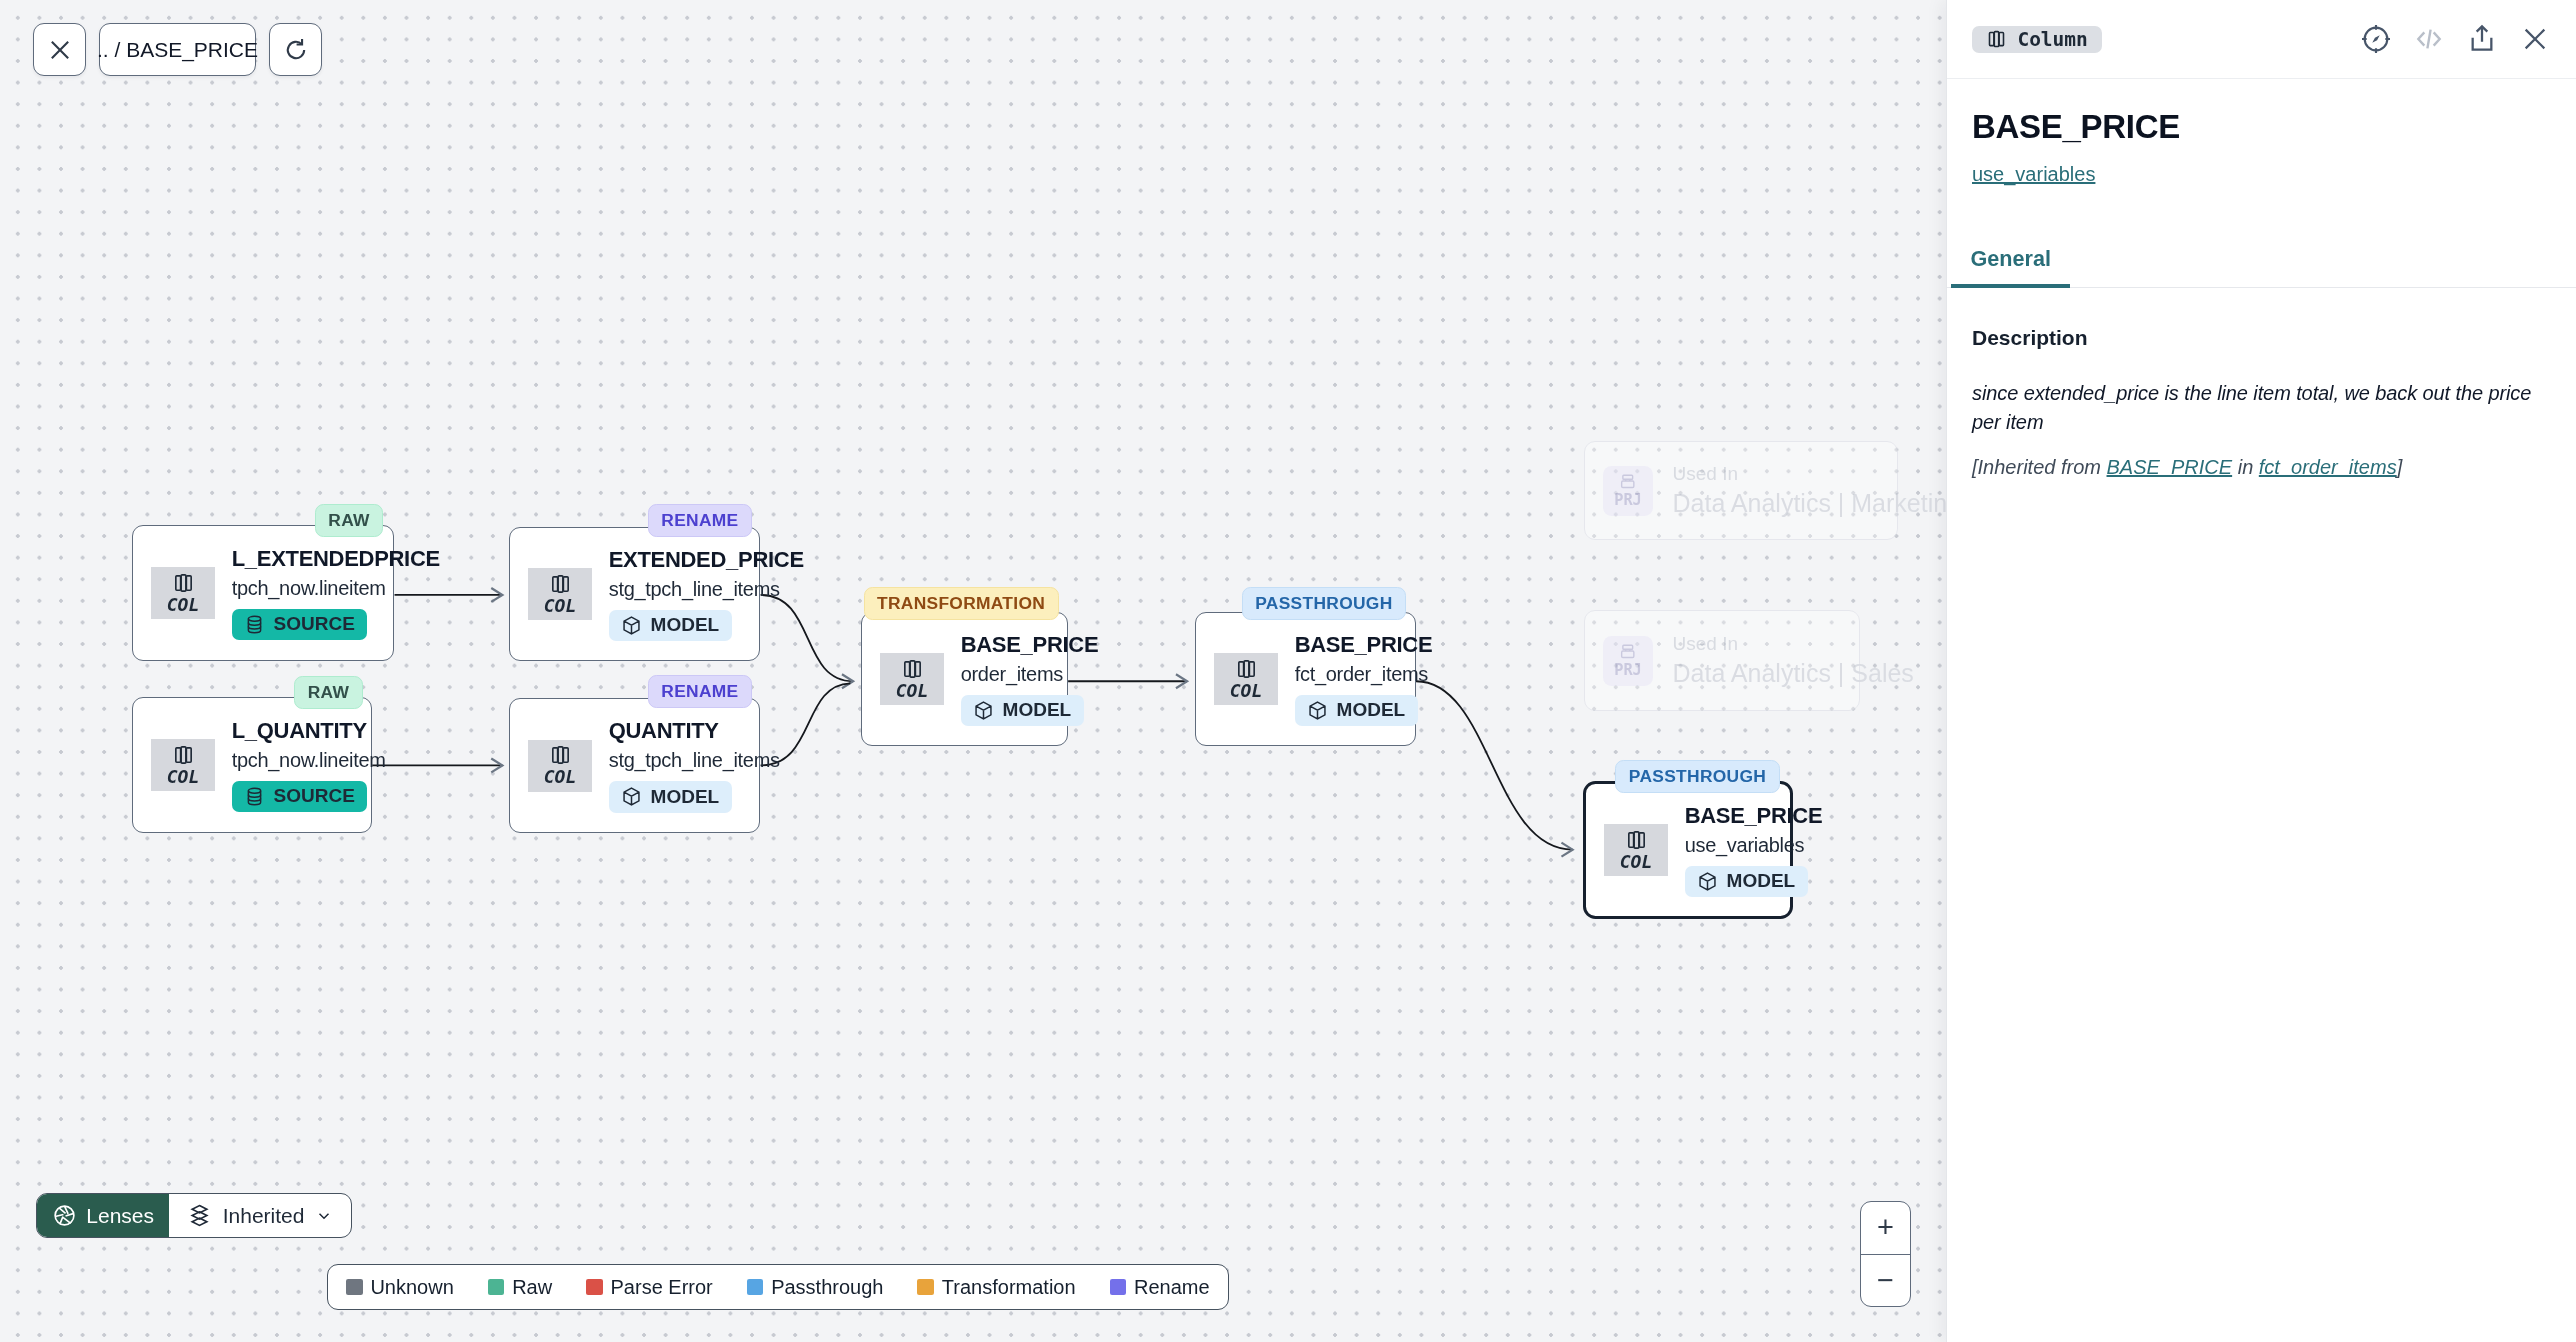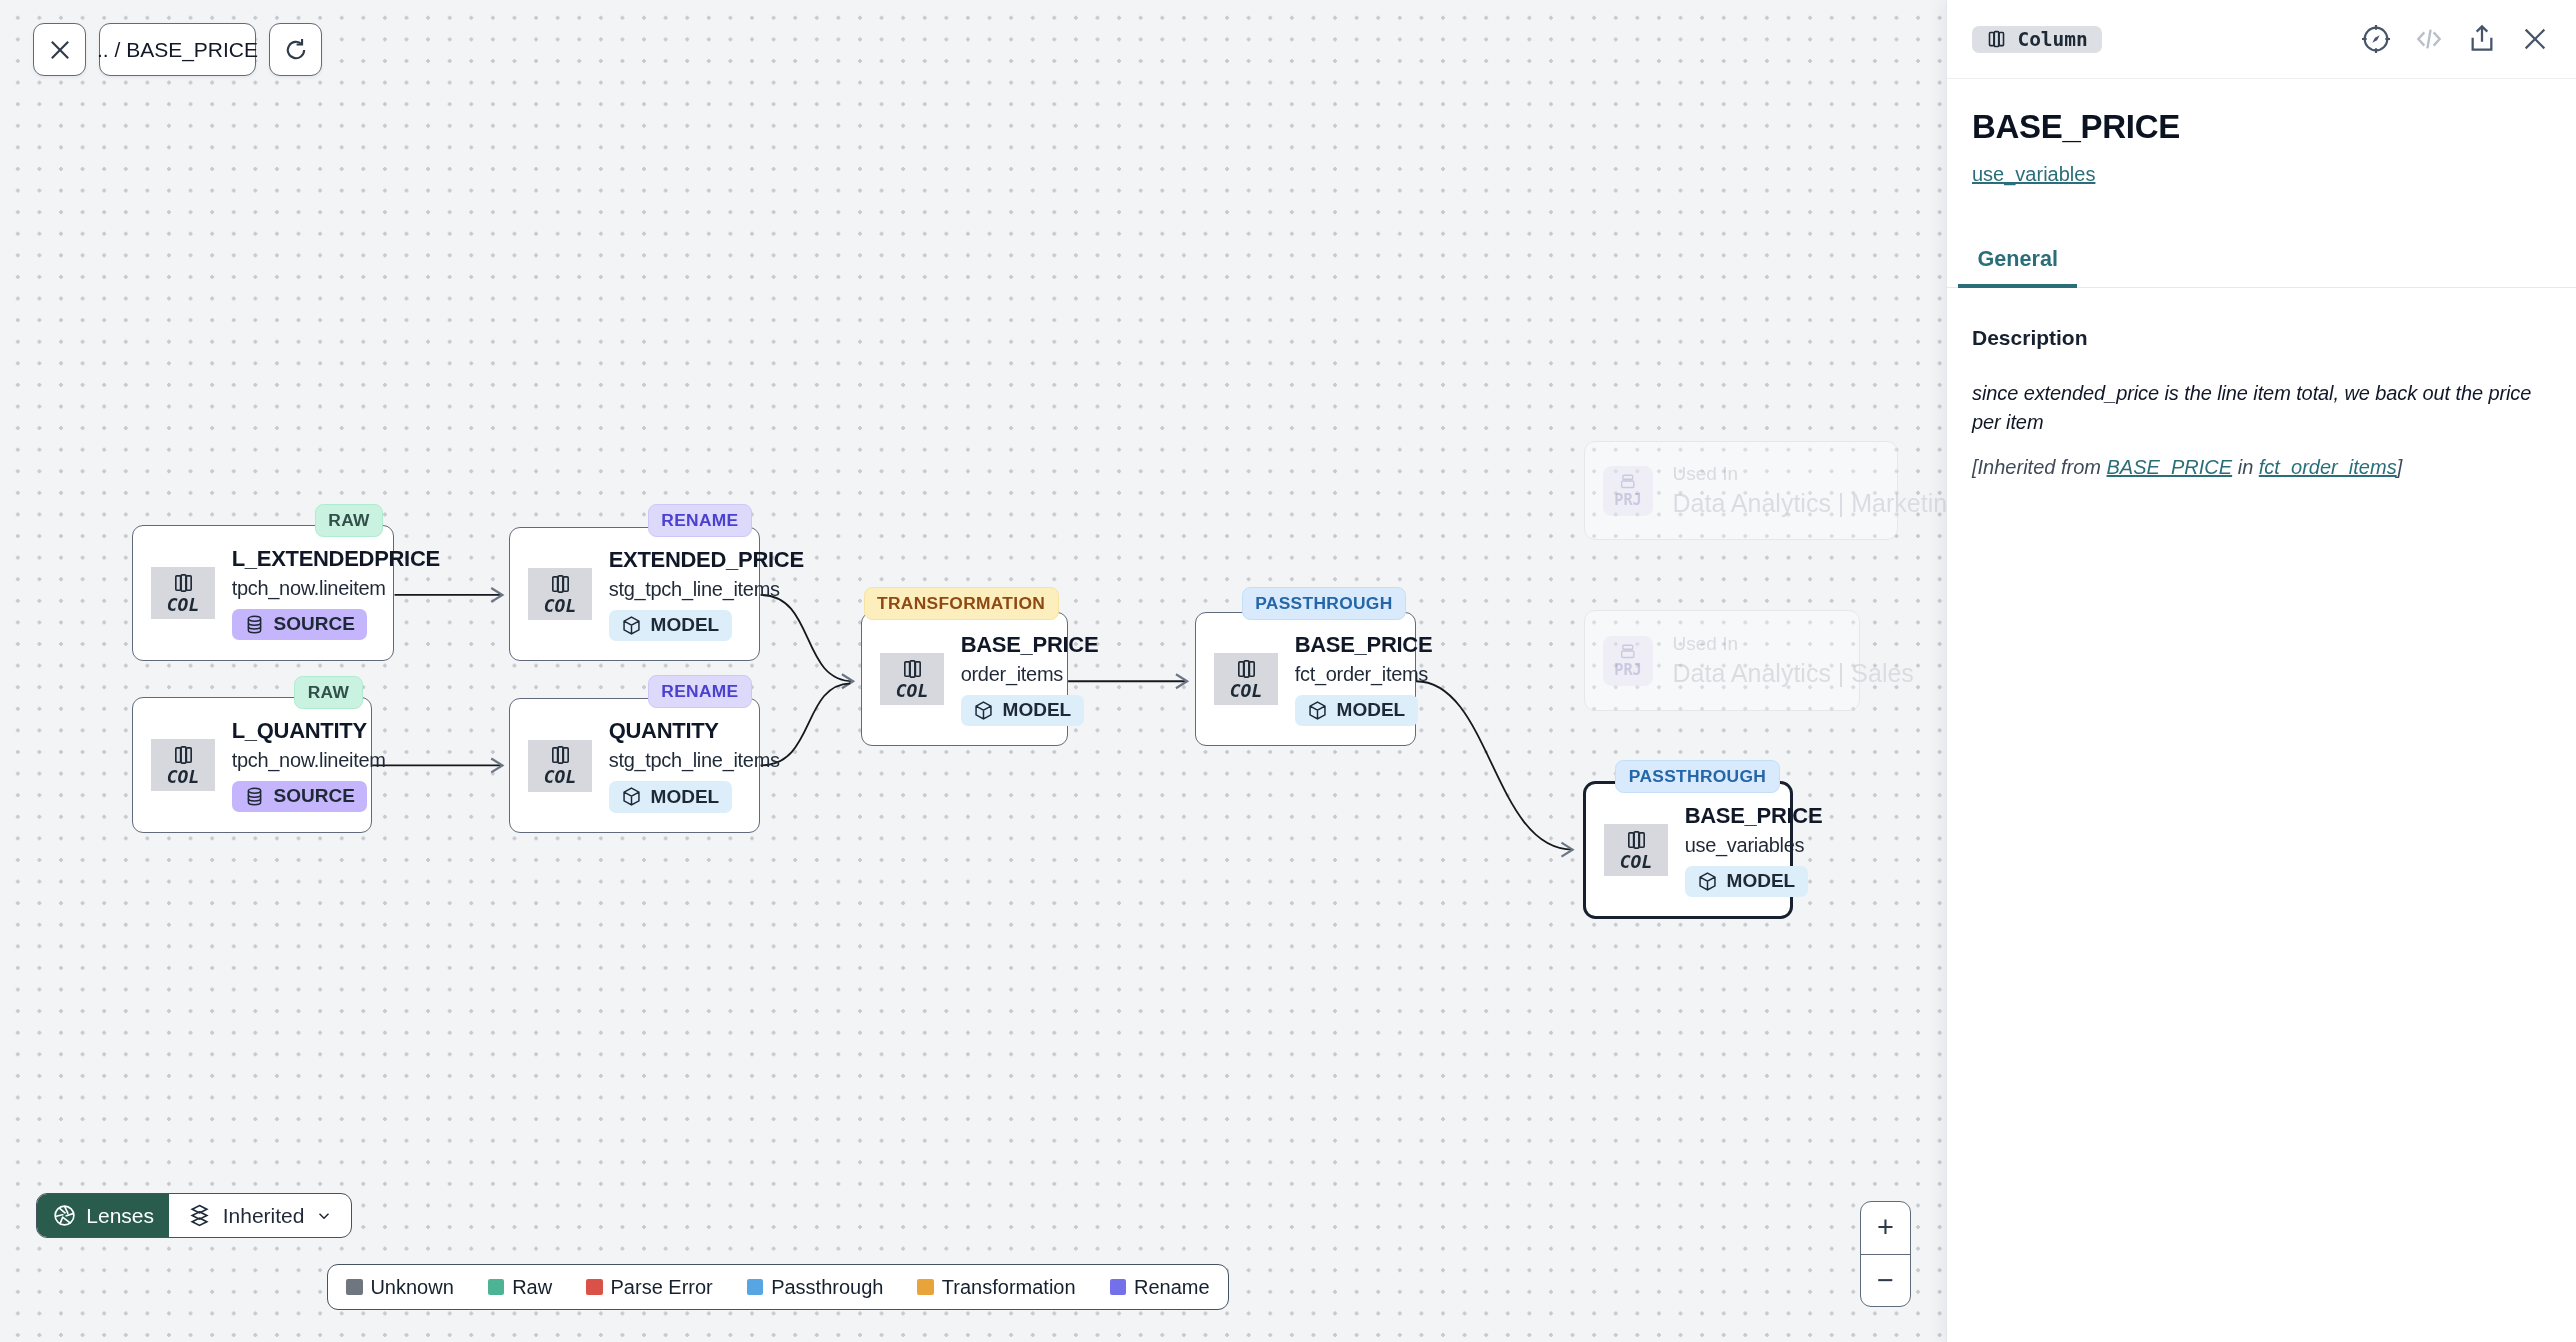--- a/index.html
+++ b/index.html
@@ -42,21 +42,21 @@
   .colbox svg { width:23px; height:23px; }
   .boxtag { font-family:"DejaVu Sans Mono", monospace; font-size:18px; font-weight:700; line-height:1.1; }
   .node-body { display:flex; flex-direction:column; align-items:flex-start; }
   .node-title { font-size:22px; font-weight:700; color:#101828; letter-spacing:-0.3px; white-space:nowrap; }
   .node-sub { font-size:20px; color:#1f2937; margin-top:4.9px; letter-spacing:-0.3px; white-space:nowrap; }
   .type-badge {
     display:flex; align-items:center; gap:8.4px; margin-top:9px; padding:4.9px 12.5px;
     border-radius:7px; font-size:19px; font-weight:700; color:#1e2936; white-space:nowrap;
   }
   .type-badge svg { width:21px; height:21px; }
-  .type-badge.source { background:#c4b5fd; }
+  .type-badge.source { background:#14b8a6; }
   .type-badge.model { background:#ddeefb; }
   .evo-badge {
     position:absolute; height:33px; display:flex; align-items:center; padding:0 12.5px;
     border-radius:8.4px; font-size:17.4px; font-weight:700; letter-spacing:0.3px; white-space:nowrap; z-index:3;
   }
   .evo-badge.raw { background:#c9f3e0; border:1.4px solid #aeeccf; color:#32504a; }
   .evo-badge.rename { background:#dcd9fb; border:1.4px solid #ccc8f6; color:#4c40cf; }
   .evo-badge.transformation { background:#fcefbd; border:1.4px solid #f5e3a0; color:#8f4a13; }
   .evo-badge.passthrough { background:#d8eafc; border:1.4px solid #c4def6; color:#2466a8; }
 
@@ -115,21 +115,21 @@
   .chip svg { width:21px; height:21px; }
   .panel-icons { display:flex; align-items:center; gap:21px; color:#475569; }
   .panel-icons .pbtn { display:flex; align-items:center; justify-content:center; }
   .panel-icons svg { width:32px; height:32px; }
   .pbtn.code { color:#b9bfc9; }
 
   .panel-title-sec { padding:29px 25px 0; }
   .panel-title { font-size:33px; font-weight:700; color:#0b1220; letter-spacing:-0.3px; }
   .sublink { display:inline-block; margin-top:16.7px; font-size:20px; color:#2a6e79; text-decoration:underline; cursor:pointer; }
 
-  .tabs { margin-top:60px; border-bottom:1.4px solid #e6e8ec; padding-left:11px; }
+  .tabs { margin-top:60px; border-bottom:1.4px solid #e6e8ec; padding-left:4px; }
   .tab {
     display:inline-block; padding:0 19.5px 12.5px; font-size:21.6px; font-weight:700; color:#2a6e79;
     border-bottom:4.9px solid #2a6e79; margin-bottom:-1.4px; cursor:pointer;
   }
 
   .desc { padding:38px 25px 0; }
   .desc-h { font-size:21px; font-weight:700; color:#16202e; }
   .desc-body { margin-top:29px; font-style:italic; font-size:20px; line-height:1.45; color:#101828; max-width:564px; letter-spacing:-0.1px; }
   .desc-inherited { margin-top:19.5px; font-style:italic; font-size:20px; color:#3f4a58; }
   .desc-inherited .link { color:#2a6e79; text-decoration:underline; cursor:pointer; }

